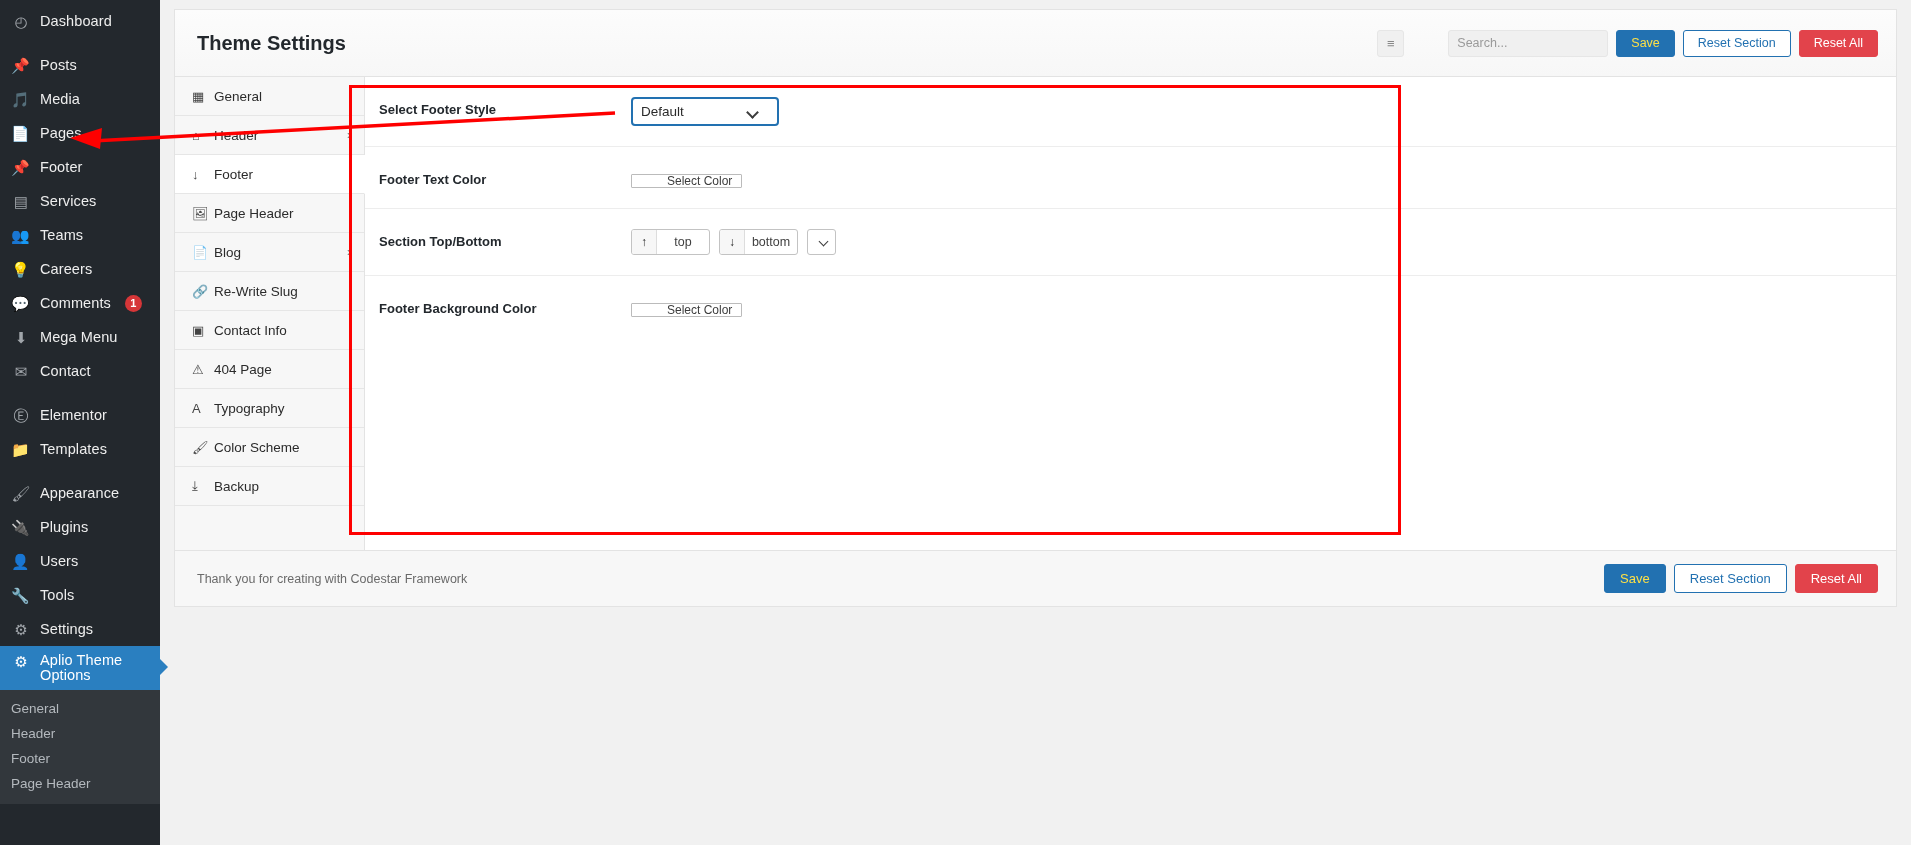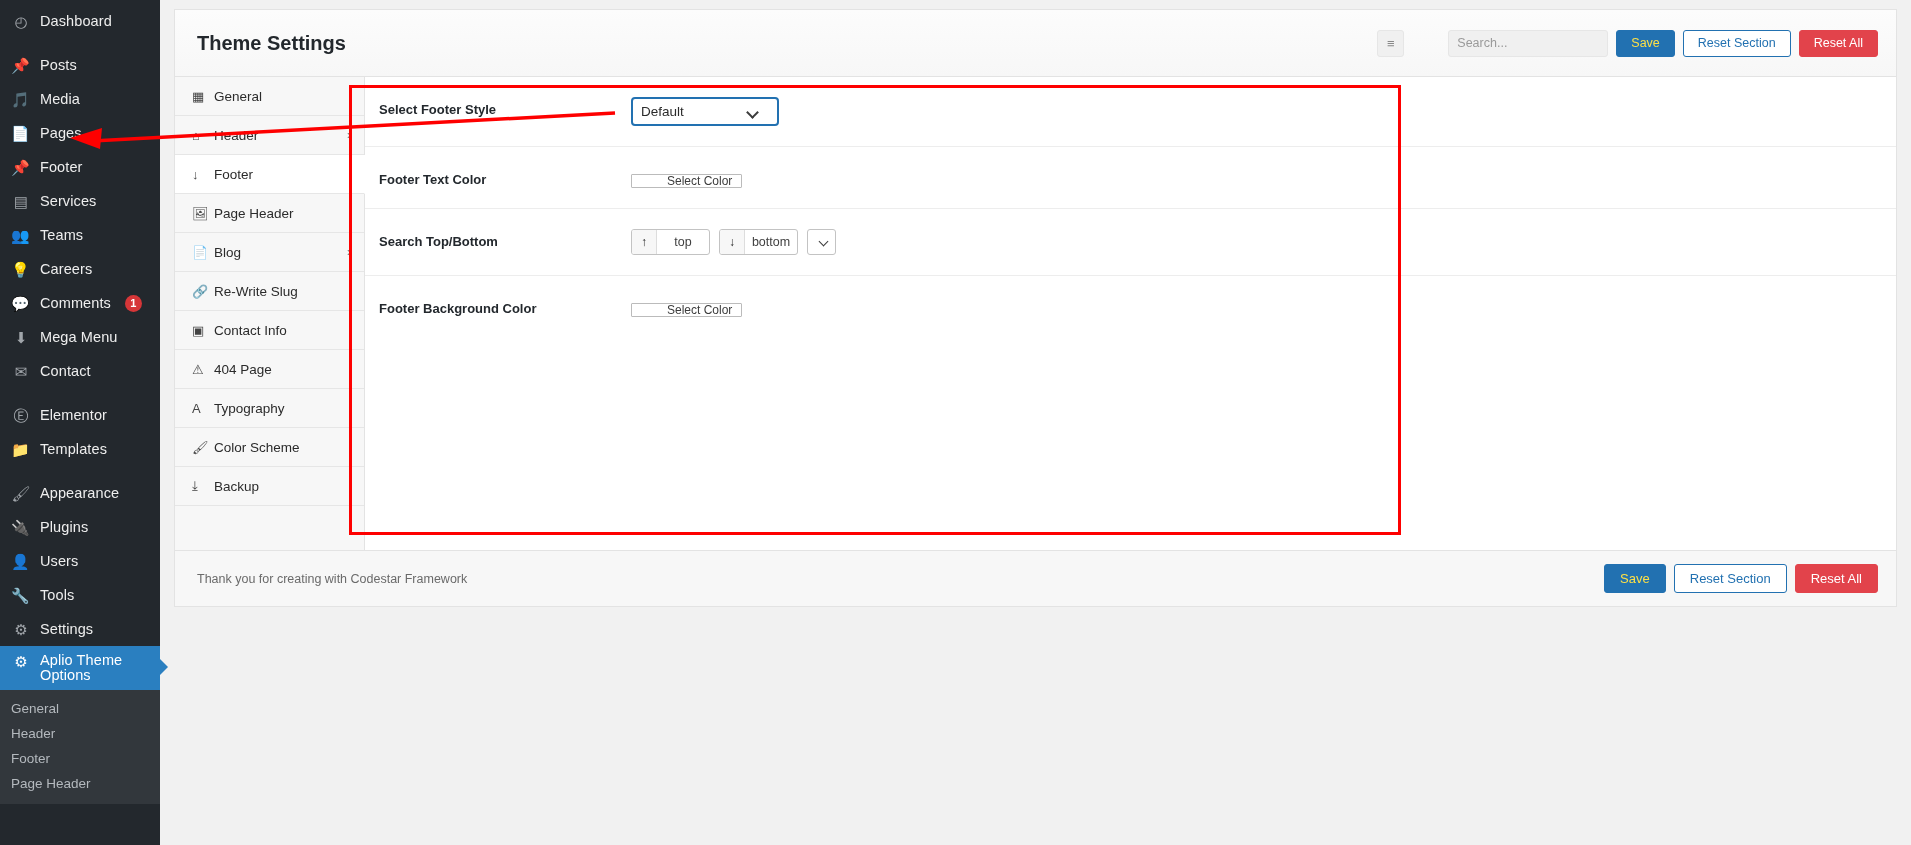--- a/index.html
+++ b/index.html
@@ -370,21 +370,21 @@
             <div class="field-label">Footer Text Color</div>
             <div class="field-ctl">
               <div class="color-picker">
                 <div class="color-swatch"></div>
                 <div class="color-text">Select Color</div>
               </div>
             </div>
           </div>
 
           <div class="field">
-            <div class="field-label">Search Top/Bottom</div>
+            <div class="field-label">Section Top/Bottom</div>
             <div class="field-ctl">
               <div class="padding-row">
                 <div class="spin">
                   <div class="spin-ic">↑</div>
                   <div class="spin-in">top</div>
                 </div>
                 <div class="spin">
                   <div class="spin-ic">↓</div>
                   <div class="spin-in">bottom</div>
                 </div>

